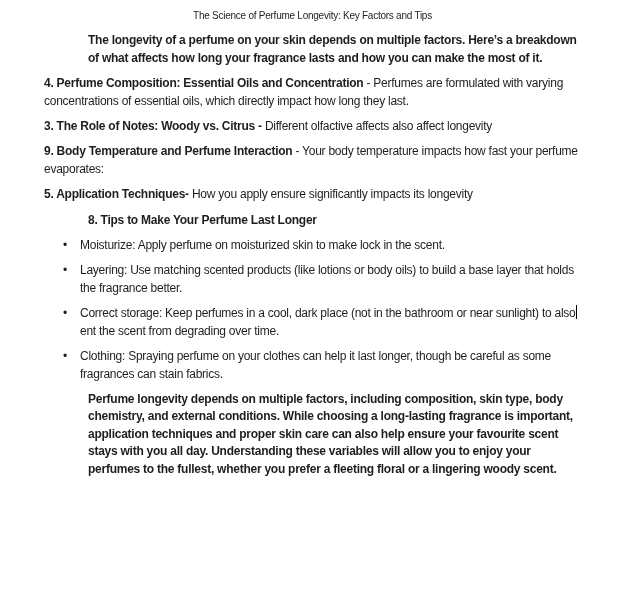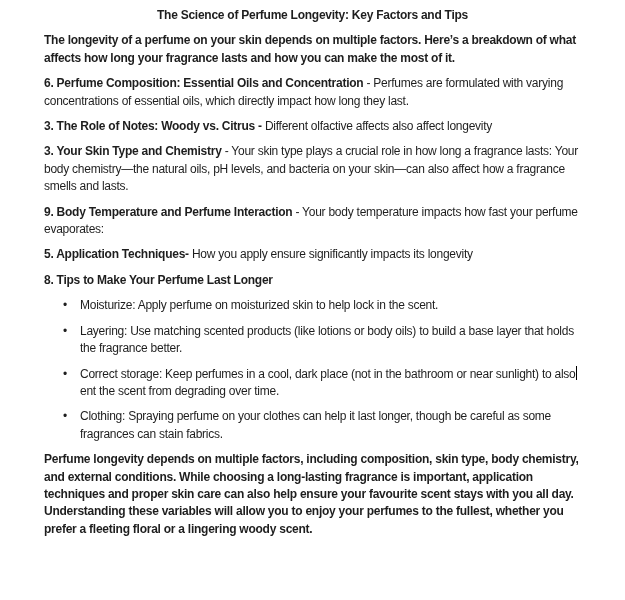--- a/index.html
+++ b/index.html
@@ -15,30 +15,31 @@
     padding: 7px 44px 0 44px;
     overflow: hidden;
     background: #ffffff;
     color: #1e1e1e;
     font-family: "Liberation Sans", sans-serif;
     font-size: 12px;
     line-height: 17.4px;
     letter-spacing: -0.25px;
   }
   .title {
-    font-size: 12px;
-    font-weight: 700;
+    font-size: 10px;
+    font-weight: 400;
     text-align: center;
     margin: 0 0 8px 0;
   }
   .para {
     margin: 0 0 8px 0;
   }
   .bold {
     font-weight: 700;
+    margin-left: 44px;
   }
   .lead {
     font-weight: 700;
   }
   ul.bullets {
     list-style: none;
     margin: 0 0 8px 0;
     padding: 0 0 0 36px;
   }
   ul.bullets li {
@@ -65,35 +66,34 @@
 </style>
 </head>
 <body>
 
 <div class="page">
 
   <h1 class="title">The Science of Perfume Longevity: Key Factors and Tips</h1>
 
   <p class="para bold">The longevity of a perfume on your skin depends on multiple factors. Here’s a breakdown of what affects how long your fragrance lasts and how you can make the most of it.</p>
 
-  <p class="para"><span class="lead">6. Perfume Composition: Essential Oils and Concentration</span><span> - Perfumes are formulated with varying concentrations of essential oils, which directly impact how long they last.</span></p>
+  <p class="para"><span class="lead">4. Perfume Composition: Essential Oils and Concentration</span><span> - Perfumes are formulated with varying concentrations of essential oils, which directly impact how long they last.</span></p>
 
   <p class="para"><span class="lead">3. The Role of Notes: Woody vs. Citrus - </span><span>Different olfactive affects also affect longevity</span></p>
 
-  <p class="para"><span class="lead">3. Your Skin Type and Chemistry</span><span> - Your skin type plays a crucial role in how long a fragrance lasts: Your body chemistry—the natural oils, pH levels, and bacteria on your skin—can also affect how a fragrance smells and lasts.</span></p>
 
   <p class="para"><span class="lead">9. Body Temperature and Perfume Interaction</span><span> - Your body temperature impacts how fast your perfume evaporates:</span></p>
 
   <p class="para"><span class="lead">5. Application Techniques-</span><span> How you apply ensure significantly impacts its longevity</span></p>
 
 
   <p class="para bold">8. Tips to Make Your Perfume Last Longer</p>
 
   <ul class="bullets">
-    <li><span class="marker">•</span><span>Moisturize: Apply perfume on moisturized skin to help lock in the scent.</span></li>
+    <li><span class="marker">•</span><span>Moisturize: Apply perfume on moisturized skin to make lock in the scent.</span></li>
 
     <li><span class="marker">•</span><span>Layering: Use matching scented products (like lotions or body oils) to build a base layer that holds the fragrance better.</span></li>
 
     <li><span class="marker">•</span><span>Correct storage: Keep perfumes in a cool, dark place (not in the bathroom or near sunlight) to also</span><span class="caret"></span><span>ent the scent from degrading over time.</span></li>
 
     <li><span class="marker">•</span><span>Clothing: Spraying perfume on your clothes can help it last longer, though be careful as some fragrances can stain fabrics.</span></li>
   </ul>
 
   <p class="para bold">Perfume longevity depends on multiple factors, including composition, skin type, body chemistry, and external conditions. While choosing a long-lasting fragrance is important, application techniques and proper skin care can also help ensure your favourite scent stays with you all day. Understanding these variables will allow you to enjoy your perfumes to the fullest, whether you prefer a fleeting floral or a lingering woody scent.</p>
 

